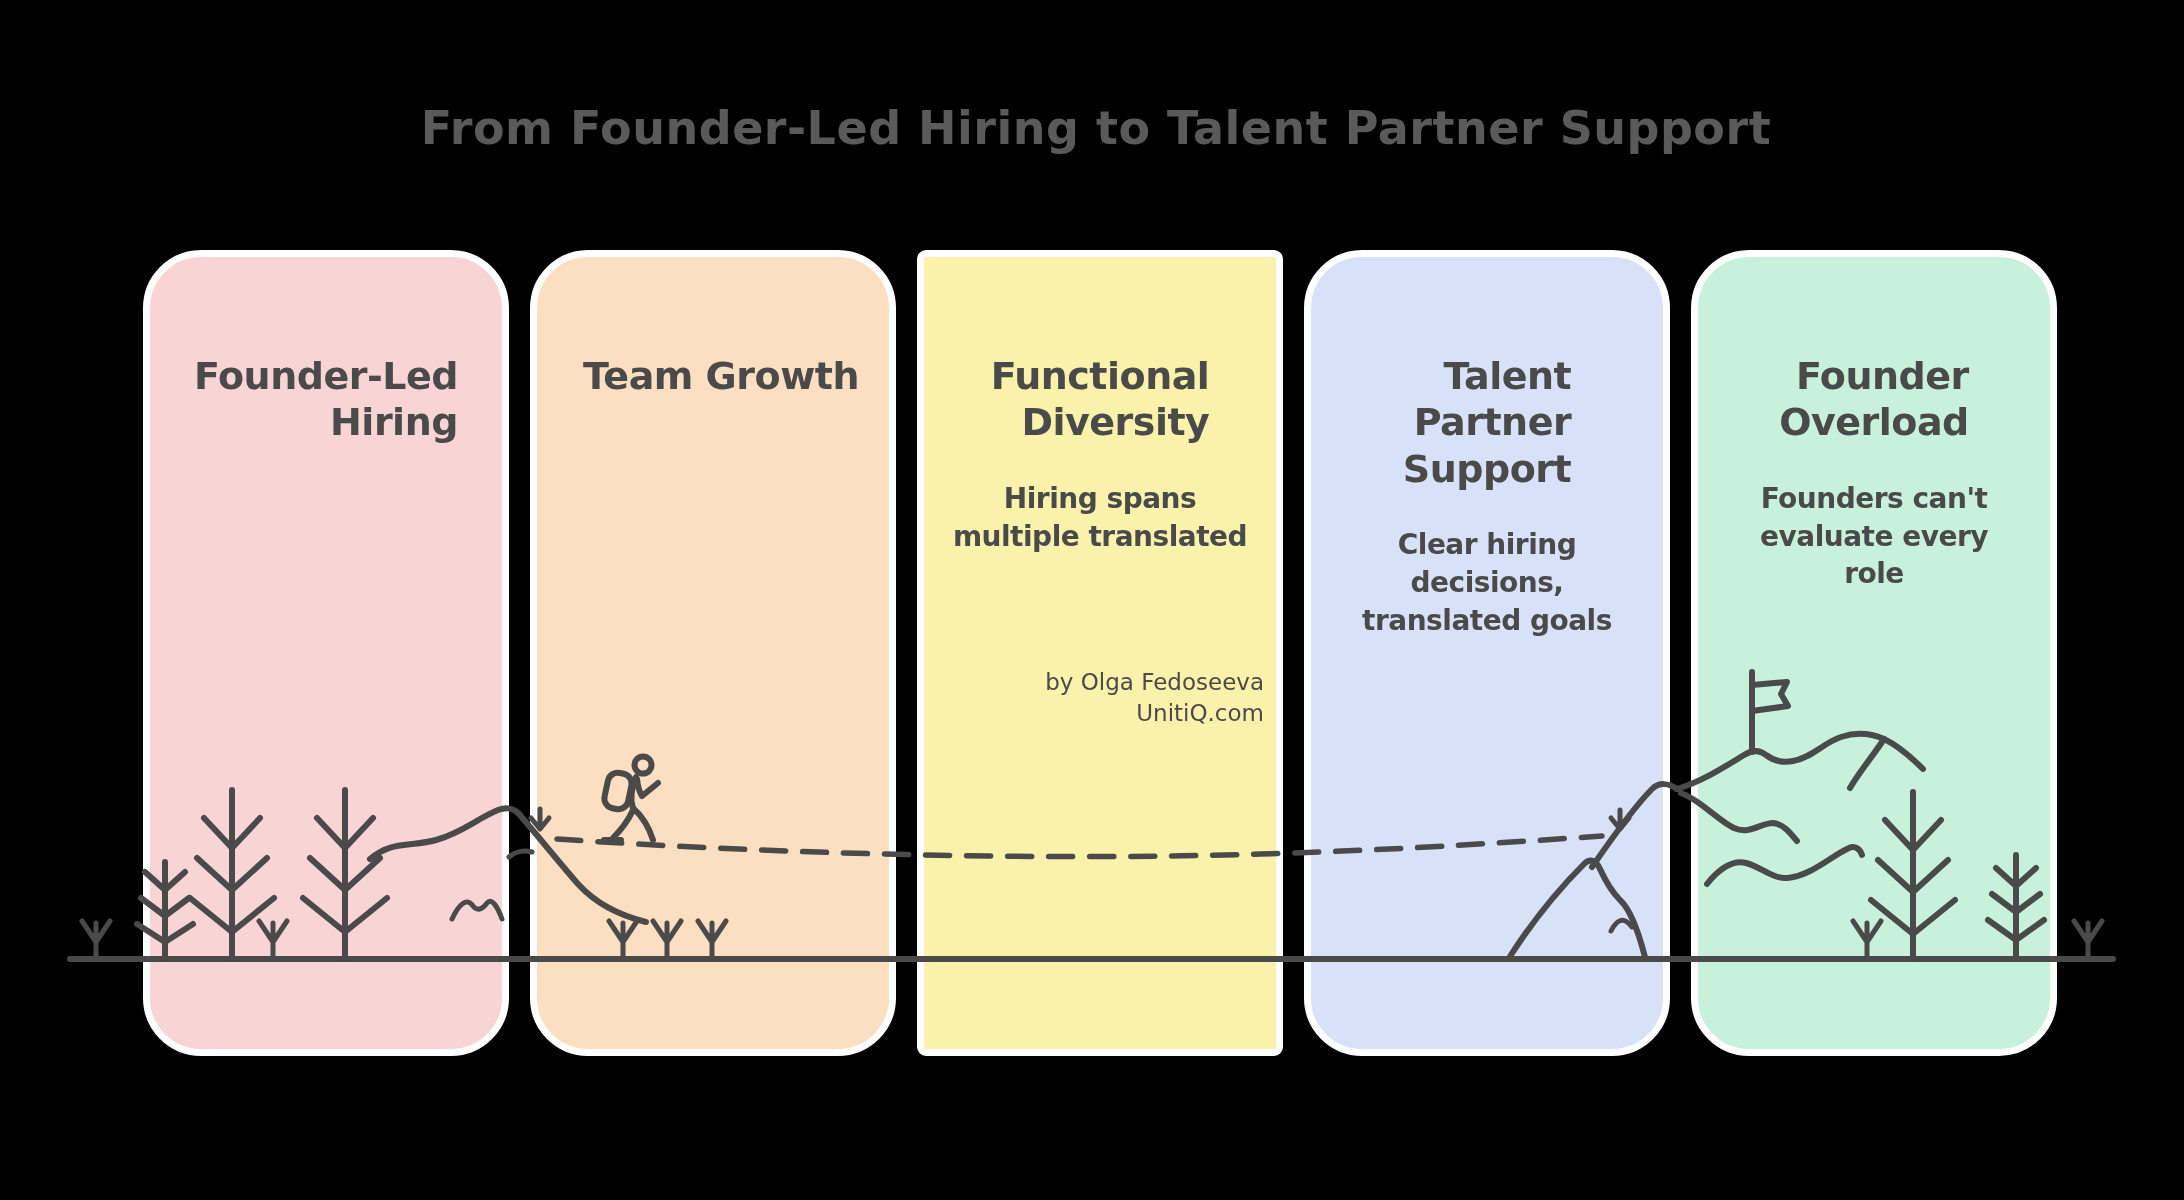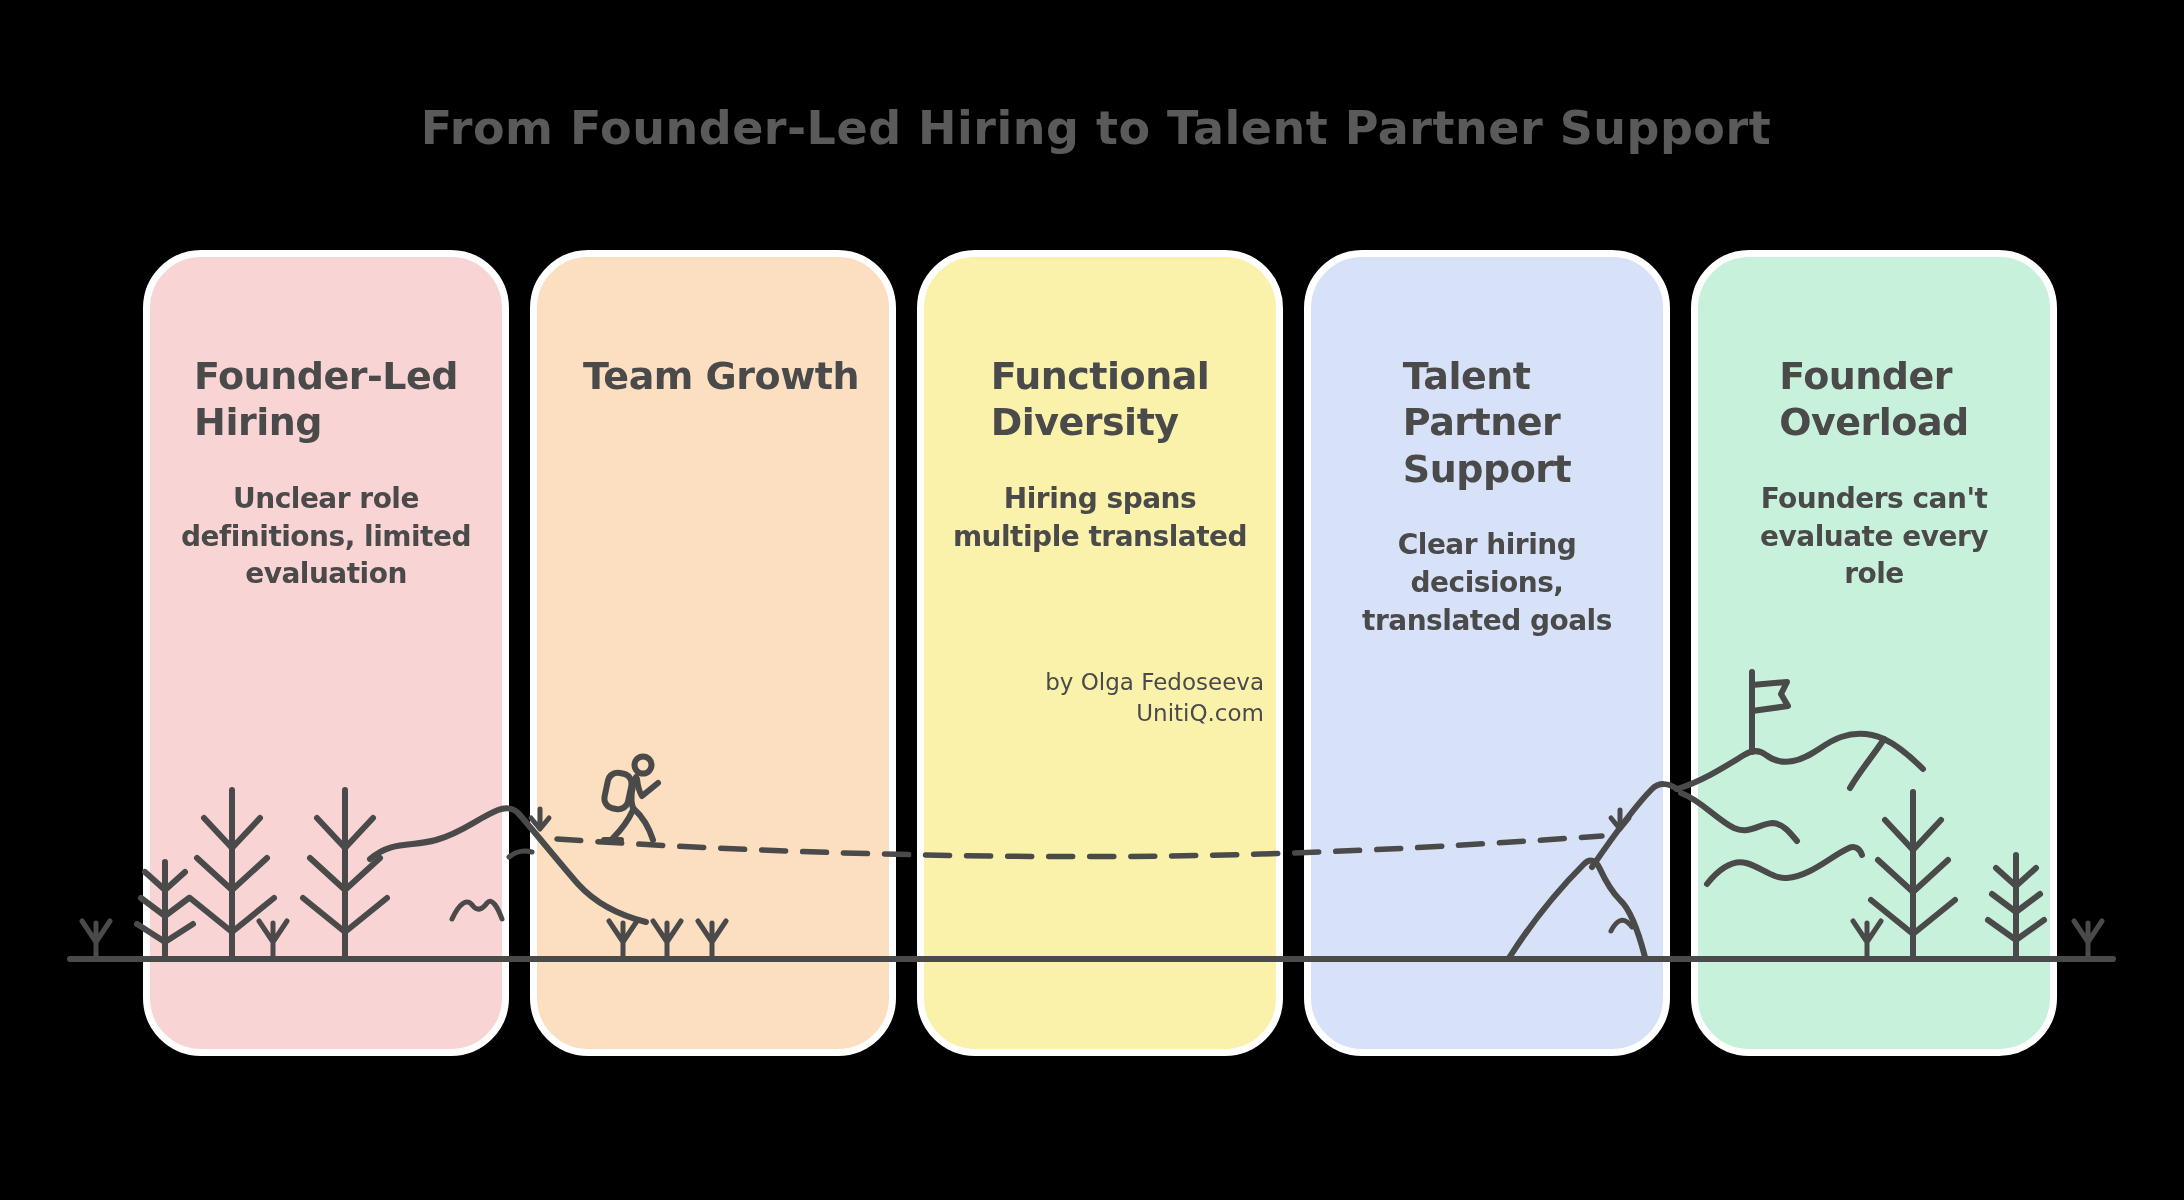--- a/index.html
+++ b/index.html
@@ -47,31 +47,31 @@
     height: 806px;
     border: 7px solid var(--card-border);
     border-radius: 58px;
     display: flex;
     flex-direction: column;
     align-items: center;
     padding: 96px 12px 0;
   }
   .card-1 { background: var(--card1); }
   .card-2 { background: var(--card2); padding-left: 28px; }
-  .card-3 { background: var(--card3); }
+  .card-3 { background: var(--card3); border-radius: 9px; }
   .card-4 { background: var(--card4); }
   .card-5 { background: var(--card5); }
   .card h2 {
     margin: 0 0 34px;
     font-size: 38px;
     font-weight: bold;
     line-height: 1.22;
     letter-spacing: -0.5px;
     color: var(--ink);
-    text-align: left;
+    text-align: right;
     white-space: pre-line;
   }
   .card .desc {
     margin: 0;
     font-size: 28px;
     font-weight: bold;
     line-height: 1.35;
     letter-spacing: -0.5px;
     color: var(--ink);
     text-align: center;
@@ -110,23 +110,20 @@
 
 <div class="canvas">
 
   <h1 class="main-title">From Founder-Led Hiring to Talent Partner Support</h1>
 
   <div class="cards">
 
     <section class="card card-1">
       <h2>Founder-Led
 Hiring</h2>
-      <p class="desc">Unclear role
-definitions, limited
-evaluation</p>
     </section>
 
     <section class="card card-2">
       <h2>Team Growth</h2>
     </section>
 
     <section class="card card-3">
       <h2>Functional
 Diversity</h2>
       <p class="desc">Hiring spans

